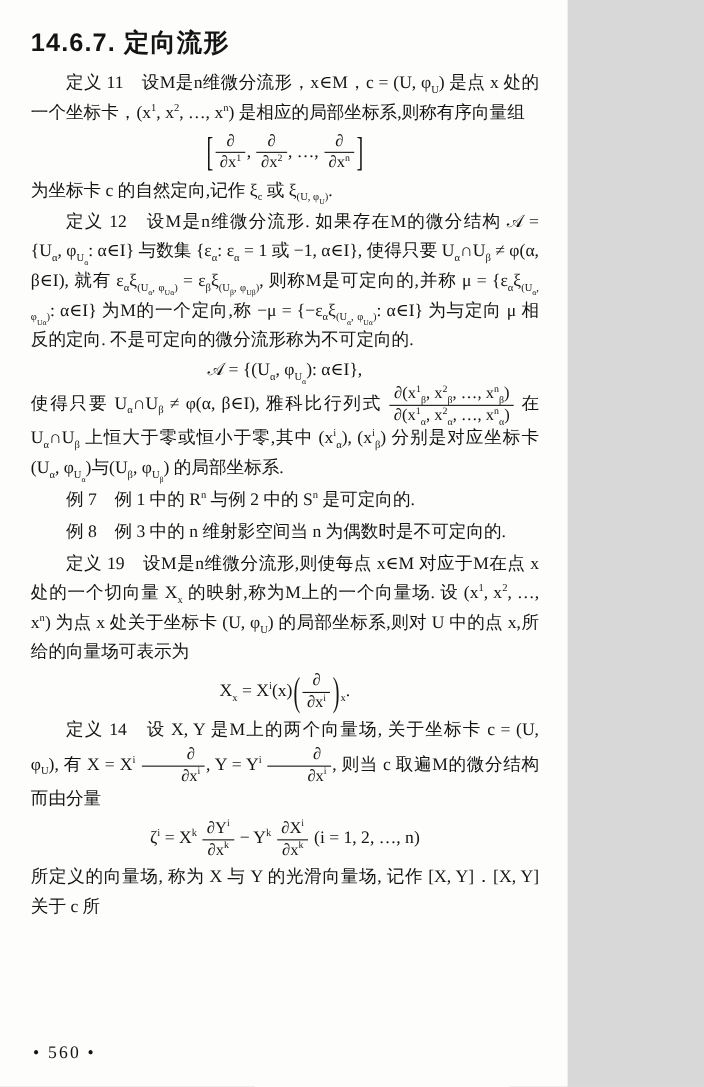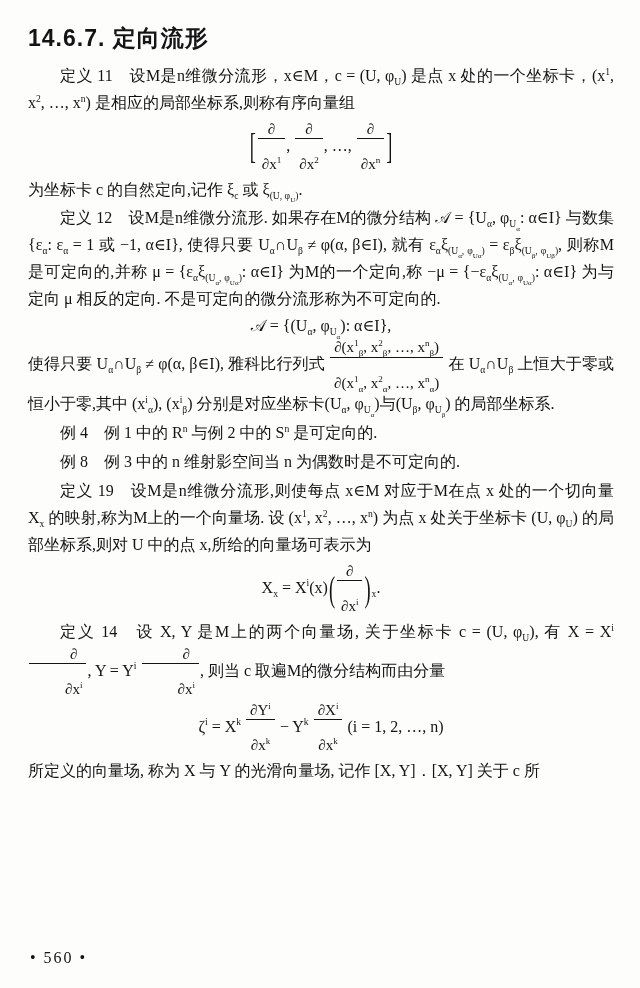--- a/index.html
+++ b/index.html
@@ -1,18 +1,18 @@
 <!DOCTYPE html>
 <html><head>
 <meta charset="utf-8">
 <style>
   html,body{margin:0;padding:0;background:#d8d8d8;}
   .page{
     position:relative;
-    width:640px;height:988px;
+    width:516px;height:988px;
     background:#fdfdfb;
     color:#141414;
     font-family:"Liberation Serif","DejaVu Serif",serif;
     font-size:16px;
     line-height:1.68;
     box-sizing:border-box;
     padding:16px 26px 10px 28px;
     overflow:hidden;
     text-align:justify;
   }
@@ -24,21 +24,21 @@
   }
   p{margin:0 0 2px 0;}
   p.ind{text-indent:2em;}
   .formula{text-align:center;margin:4px 0 4px 0;line-height:1.15;}
   .b{font-weight:normal;}
   .sup{font-size:60%;vertical-align:super;line-height:0;}
   .sub{font-size:60%;vertical-align:sub;line-height:0;}
   .sub2{font-size:44%;vertical-align:sub;line-height:0;position:relative;top:0.5em;}
   .frac{display:inline-block;vertical-align:middle;text-align:center;line-height:1.1;font-size:94%;margin:0 1px;}
   .frac .num{display:block;border-bottom:1.4px solid #141414;padding:0 4px 1px 4px;}
-  .frac .den{display:block;padding:1px 4px 0 4px;margin-top:16px;}
+  .frac .den{display:block;padding:1px 4px 0 4px;}
   .big{display:inline-block;transform:scaleY(2.0);font-size:115%;vertical-align:middle;padding:0 1px;line-height:1;font-weight:normal;}
   .footer{position:absolute;left:30px;bottom:16px;font-weight:normal;font-size:16px;letter-spacing:2px;}
 </style>
 </head>
 <body>
 
 <div class="page">
 
   <h2 class="sec">14.6.7. 定向流形</h2>
 
@@ -48,21 +48,21 @@
 
   <p>为坐标卡 c 的<span class="b">自然定向</span>,记作 ξ<span class="sub">c</span> 或 ξ<span class="sub">(U, φ</span><span class="sub2">U</span><span class="sub">)</span>.</p>
 
   <p class="ind"><span class="b">定义 12</span>　设M是n维微分流形. 如果存在M的微分结构 𝒜 = {U<span class="sub">α</span>, φ<span class="sub">U</span><span class="sub2">α</span>: α∈I} 与数集 {ε<span class="sub">α</span>: ε<span class="sub">α</span> = 1 或 −1, α∈I}, 使得只要 U<span class="sub">α</span>∩U<span class="sub">β</span> ≠ φ(α, β∈I), 就有 ε<span class="sub">α</span>ξ<span class="sub">(U</span><span class="sub2">α</span><span class="sub">, φ</span><span class="sub2">Uα</span><span class="sub">)</span> = ε<span class="sub">β</span>ξ<span class="sub">(U</span><span class="sub2">β</span><span class="sub">, φ</span><span class="sub2">Uβ</span><span class="sub">)</span>, 则称M是<span class="b">可定向的</span>,并称 μ = {ε<span class="sub">α</span>ξ<span class="sub">(U</span><span class="sub2">α</span><span class="sub">, φ</span><span class="sub2">Uα</span><span class="sub">)</span>: α∈I} 为M的一个<span class="b">定向</span>,称 −μ = {−ε<span class="sub">α</span>ξ<span class="sub">(U</span><span class="sub2">α</span><span class="sub">, φ</span><span class="sub2">Uα</span><span class="sub">)</span>: α∈I} 为与定向 μ 相反的定向. 不是可定向的微分流形称为<span class="b">不可定向的</span>.</p>
 
 
   <div class="formula">𝒜 = {(U<span class="sub">α</span>, φ<span class="sub">U</span><span class="sub2">α</span>): α∈I},</div>
 
   <p>使得只要 U<span class="sub">α</span>∩U<span class="sub">β</span> ≠ φ(α, β∈I), 雅科比行列式 <span class="frac"><span class="num">∂(x<span class="sup">1</span><span class="sub">β</span>, x<span class="sup">2</span><span class="sub">β</span>, …, x<span class="sup">n</span><span class="sub">β</span>)</span><span class="den">∂(x<span class="sup">1</span><span class="sub">α</span>, x<span class="sup">2</span><span class="sub">α</span>, …, x<span class="sup">n</span><span class="sub">α</span>)</span></span> 在 U<span class="sub">α</span>∩U<span class="sub">β</span> 上恒大于零或恒小于零,其中 (x<span class="sup">i</span><span class="sub">α</span>), (x<span class="sup">i</span><span class="sub">β</span>) 分别是对应坐标卡(U<span class="sub">α</span>, φ<span class="sub">U</span><span class="sub2">α</span>)与(U<span class="sub">β</span>, φ<span class="sub">U</span><span class="sub2">β</span>) 的局部坐标系.</p>
 
-  <p class="ind"><span class="b">例 4</span>　例 1 中的 R<span class="sup">n</span> 与例 2 中的 S<span class="sup">n</span> 是可定向的.</p>
+  <p class="ind"><span class="b">例 7</span>　例 1 中的 R<span class="sup">n</span> 与例 2 中的 S<span class="sup">n</span> 是可定向的.</p>
 
   <p class="ind"><span class="b">例 8</span>　例 3 中的 n 维射影空间当 n 为偶数时是不可定向的.</p>
 
 
   <p class="ind"><span class="b">定义 19</span>　设M是n维微分流形,则使每点 x∈M 对应于M在点 x 处的一个切向量 X<span class="sub">x</span> 的映射,称为M上的一个<span class="b">向量场</span>. 设 (x<span class="sup">1</span>, x<span class="sup">2</span>, …, x<span class="sup">n</span>) 为点 x 处关于坐标卡 (U, φ<span class="sub">U</span>) 的局部坐标系,则对 U 中的点 x,所给的向量场可表示为</p>
 
   <div class="formula">X<span class="sub">x</span> = X<span class="sup">i</span>(x)<span class="big">(</span><span class="frac"><span class="num">∂</span><span class="den">∂x<span class="sup">i</span></span></span><span class="big">)</span><span class="sub">x</span>.</div>
 
 
   <p class="ind"><span class="b">定义 14</span>　设 X, Y 是M上的两个向量场, 关于坐标卡 c = (U, φ<span class="sub">U</span>), 有 X = X<span class="sup">i</span> <span class="frac"><span class="num">∂</span><span class="den">∂x<span class="sup">i</span></span></span>, Y = Y<span class="sup">i</span> <span class="frac"><span class="num">∂</span><span class="den">∂x<span class="sup">i</span></span></span>, 则当 c 取遍M的微分结构而由分量</p>

